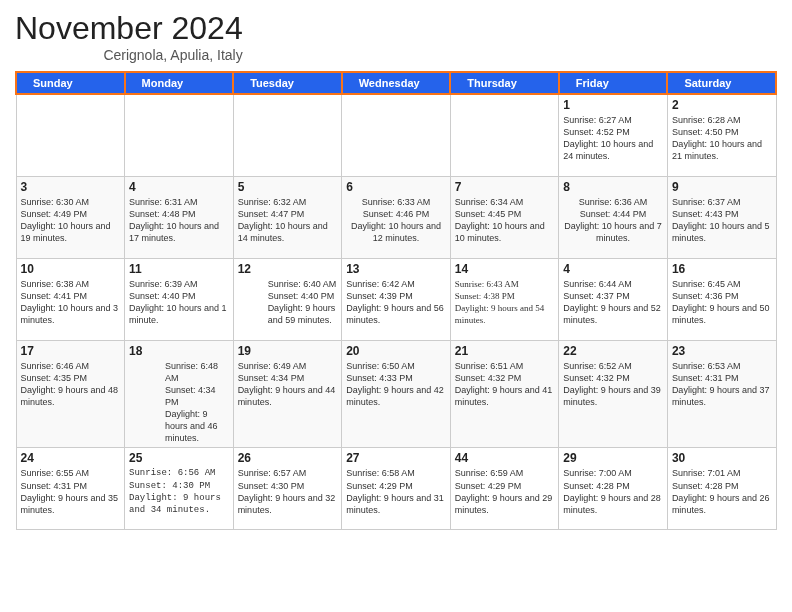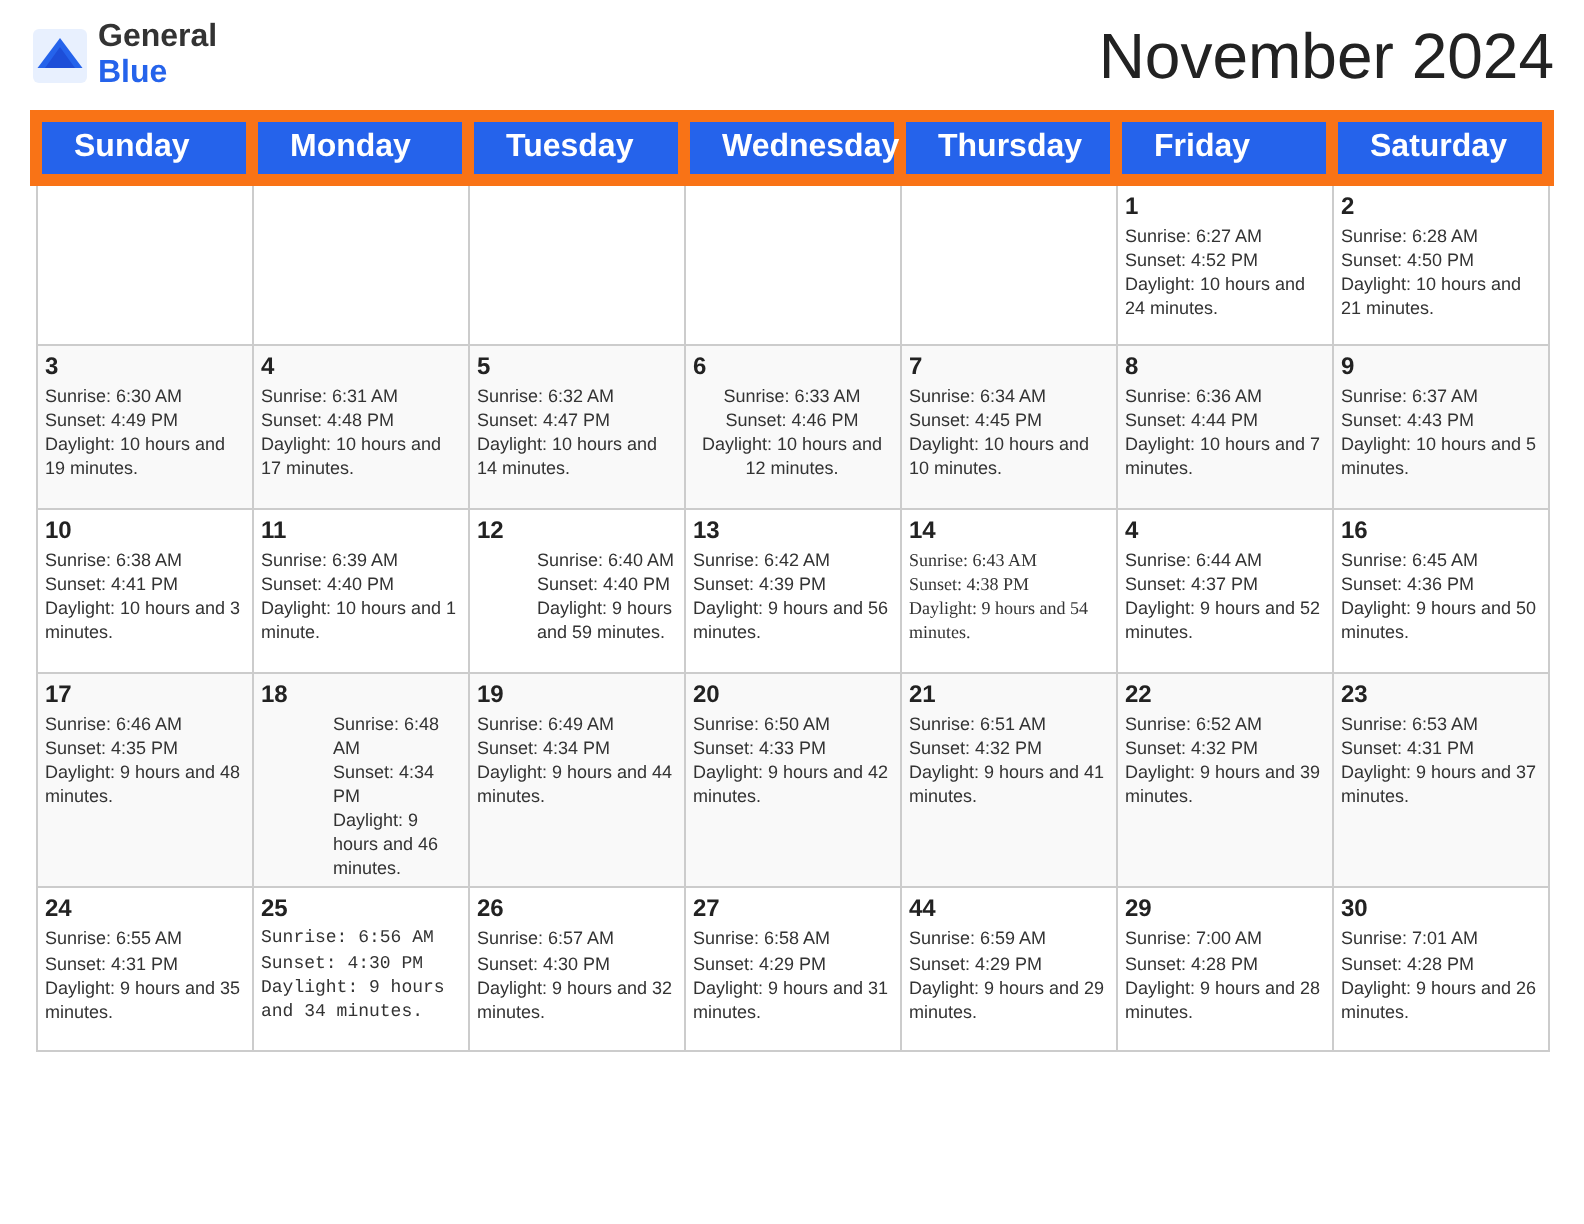--- a/index.html
+++ b/index.html
@@ -52,25 +52,25 @@
       color: #555;
     }
     .calendar {
       width: 100%;
       border-collapse: collapse;
       table-layout: fixed;
     }
     .calendar th {
       background: #2563eb;
       color: #fff;
-      font-size: 16px;
+      font-size: 11px;
       font-weight: bold;
       padding: 4px 16px;
       text-align: left;
-      border: 6px solid #f97316;
+      border: 2px solid #f97316;
     }
     .calendar td {
       border: 1px solid #ccc;
       vertical-align: top;
       padding: 3px 4px;
       font-size: 9.5px;
       color: #333;
       height: 82px;
       background: #fff;
     }
@@ -91,33 +91,23 @@
     }
     .empty {
       background: #fff !important;
     }
   </style>
 </head>
 <body>
 
 <div class="page">
   <div class="header">
-    <div class="logo">
-      <svg class="logo-icon" viewBox="0 0 40 40">
-        <rect x="2" y="2" width="36" height="36" rx="4" fill="#e8f0fe"></rect>
-        <polygon points="20,8 35,28 5,28" fill="#2563eb"></polygon>
-        <polygon points="20,14 30,28 10,28" fill="#1d4ed8"></polygon>
-      </svg>
-      <div class="logo-text">
-        <span class="logo-general">General</span>
-        <span class="logo-blue">Blue</span>
-      </div>
-    </div>
     <div class="title-block">
       <div class="month-title">November 2024</div>
+      <div class="subtitle">Cerignola, Apulia, Italy</div>
     </div>
   </div>
 
   <table class="calendar">
     <thead>
       <tr>
       <th>Sunday</th>
           <th>Monday</th>
           <th>Tuesday</th>
           <th>Wednesday</th>
@@ -172,21 +162,21 @@
 Daylight: 10 hours and 12 minutes.</div>
           </td>
           <td>
             <span class="day-num">7</span>
             <div class="day-info" style="white-space: pre-line;">Sunrise: 6:34 AM
 Sunset: 4:45 PM
 Daylight: 10 hours and 10 minutes.</div>
           </td>
           <td>
             <span class="day-num">8</span>
-            <div class="day-info" style="white-space: pre-line;">Sunrise: 6:36 AM
+            <div class="day-info" style="white-space: pre-line; text-align: center;">Sunrise: 6:36 AM
 Sunset: 4:44 PM
 Daylight: 10 hours and 7 minutes.</div>
           </td>
           <td>
             <span class="day-num">9</span>
             <div class="day-info" style="white-space: pre-line;">Sunrise: 6:37 AM
 Sunset: 4:43 PM
 Daylight: 10 hours and 5 minutes.</div>
           </td>
         </tr>

